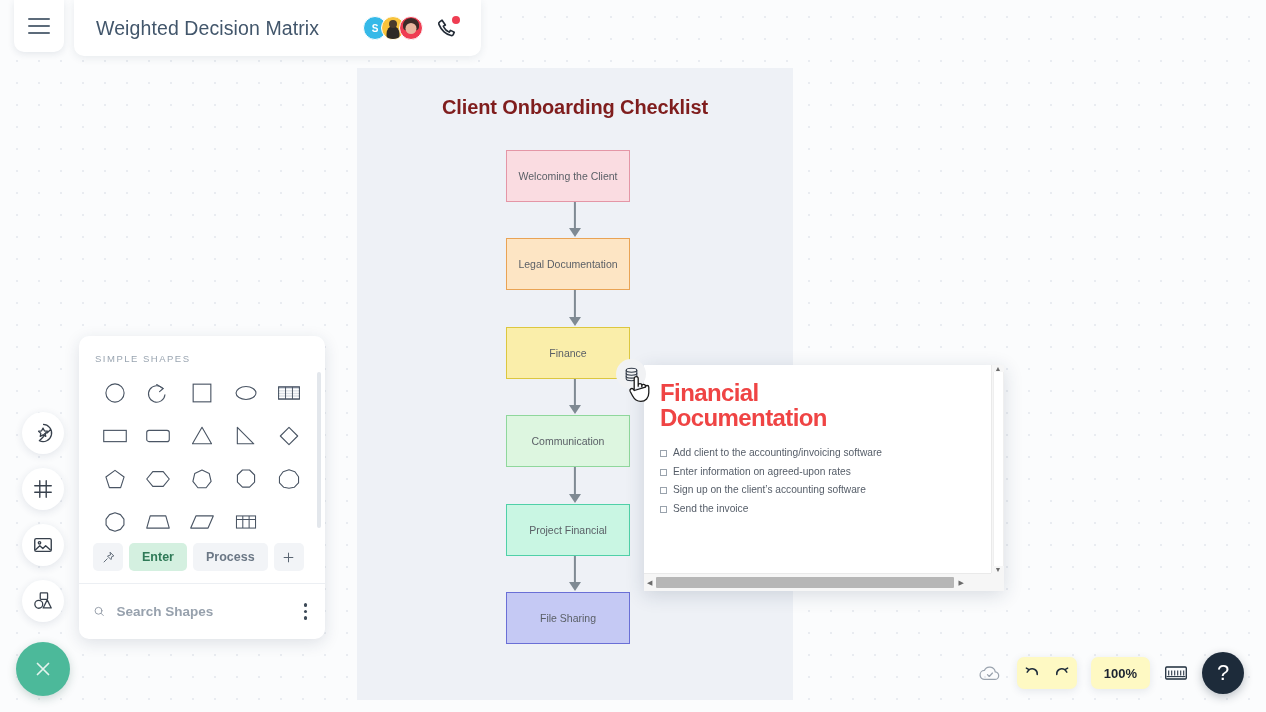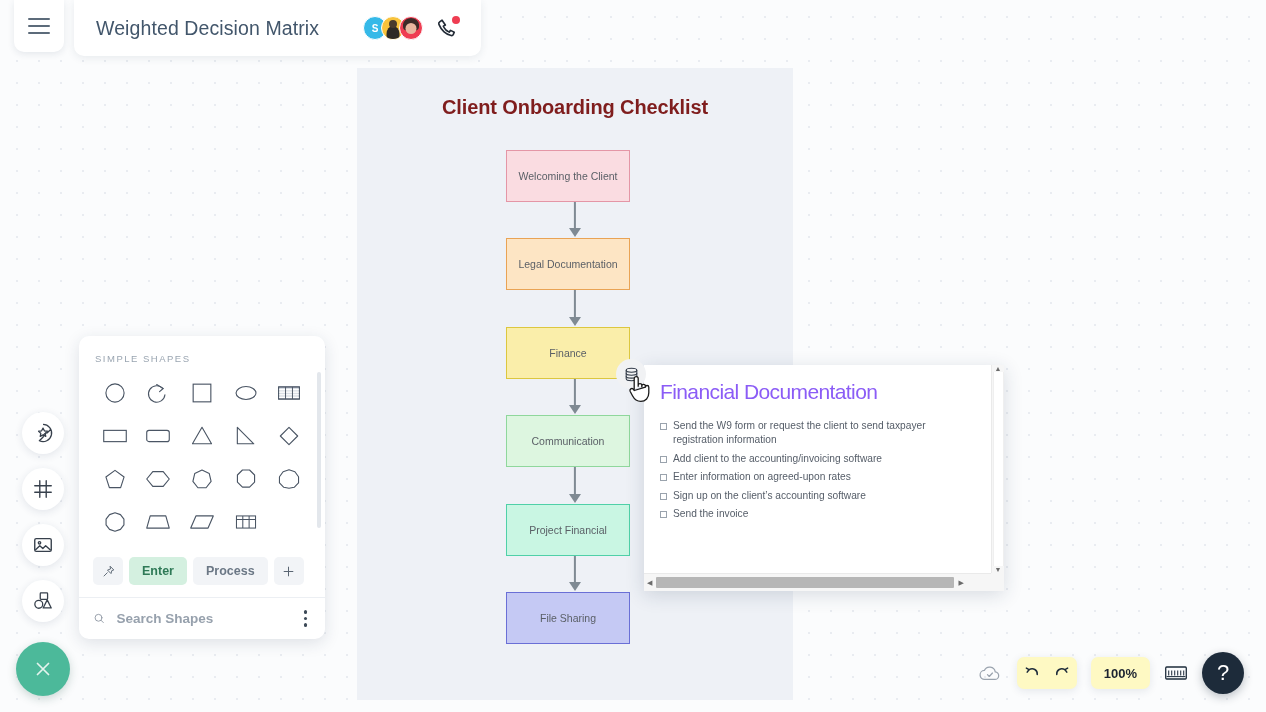--- a/index.html
+++ b/index.html
@@ -171,21 +171,21 @@
     height: 28px; border-radius: 5px;
     background: #f2f4f7;
     display: flex; align-items: center; justify-content: center;
     font-size: 12.5px; color: #6b7785;
     padding: 0 13px; cursor: pointer; font-weight: 600;
   }
   .tab-chip.active { background: #d4f0e0; color: #2f7a57; }
   .tab-icon { width: 30px; padding: 0; }
   #search-row {
     border-top: 1px solid #eceff3;
-    height: 42px;
+    height: 56px;
     display: flex; align-items: center;
     padding: 0 14px;
   }
   #search-input {
     border: none; outline: none;
     font-size: 13.5px; color: #8b95a1;
     font-family: "Liberation Sans", sans-serif;
     margin-left: 9px; flex: 1; background: transparent;
     font-weight: 600;
   }
@@ -261,23 +261,23 @@
     z-index: 20;
     overflow: hidden;
   }
   #popup-body {
     position: absolute; left: 0; top: 0;
     width: 344px; height: 208px;
     padding: 16px 14px 0 16px;
     overflow: hidden;
   }
   #popup-title {
-    font-size: 21px; font-weight: 400;
+    font-size: 24px; font-weight: 700;
     line-height: 1.03;
-    color: #8b5cf6;
+    color: #ef4444;
     letter-spacing: -0.6px;
     margin-bottom: 16px;
     max-width: 260px;
   }
   .check-item {
     display: flex; align-items: flex-start;
     margin-bottom: 4px;
   }
   .check-box {
     width: 7px; height: 7px;
@@ -579,24 +579,20 @@
   <div class="node" style="top:259px;left:149px;background:#faeeaa;border-color:#dcc73f;">Finance</div>
   <div class="node" style="top:347px;left:149px;background:#ddf6e0;border-color:#8fd79c;">Communication</div>
   <div class="node" style="top:436px;left:149px;background:#c9f6e3;border-color:#4fd0a8;">Project Financial</div>
   <div class="node" style="top:524px;left:149px;background:#c5c9f4;border-color:#6a6fd6;">File Sharing</div>
 </div>
 
 <div id="popup">
   <div id="popup-body">
     <div id="popup-title">Financial Documentation</div>
     <div>
-      <div class="check-item">
-        <div class="check-box"></div>
-        <div class="check-label">Send the W9 form or request the client to send taxpayer registration information</div>
-      </div>
       <div class="check-item">
         <div class="check-box"></div>
         <div class="check-label">Add client to the accounting/invoicing software</div>
       </div>
       <div class="check-item">
         <div class="check-box"></div>
         <div class="check-label">Enter information on agreed-upon rates</div>
       </div>
       <div class="check-item">
         <div class="check-box"></div>

